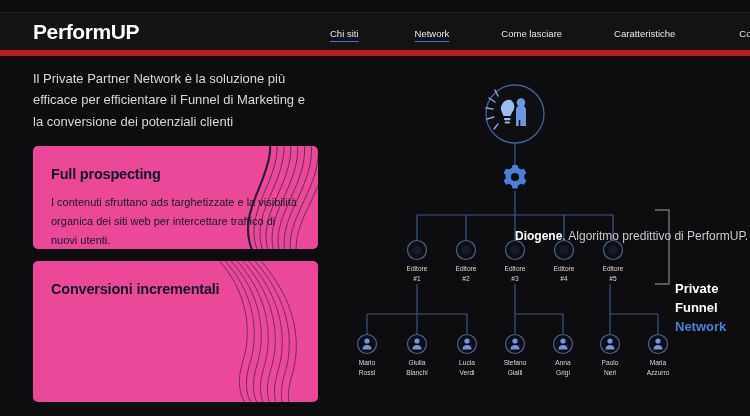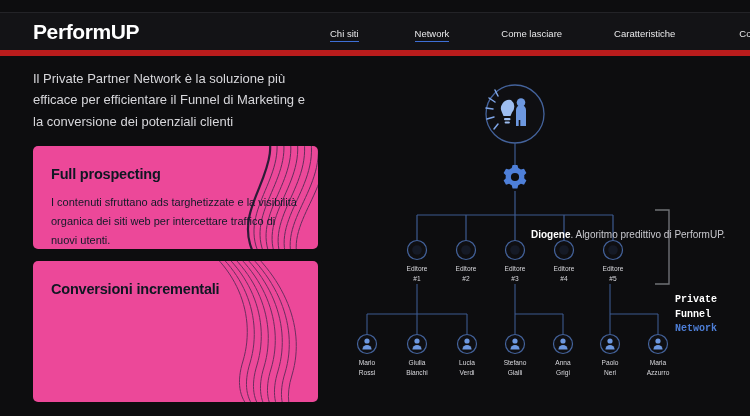--- a/index.html
+++ b/index.html
@@ -69,30 +69,29 @@
     position:relative; z-index:2;
     font-size:11px; line-height:1.7; color:#101a27;
     max-width:250px;
   }
 
   
   .diagram { position:absolute; left:355px; top:62px; width:395px; height:340px; }
   .diagram svg { position:absolute; left:0; top:0; }
 
   .diogene-label {
-    position:absolute; left:176px; top:167px;
-    font-size:10px; color:#c9c9cf; white-space:nowrap;
+    position:absolute; left:160px; top:167px;
+    font-size:12px; color:#c9c9cf; white-space:nowrap;
   }
   .diogene-label b { color:#ffffff; font-weight:bold; }
 
   .bracket-label {
-    position:absolute; left:320px; top:231px;
-    font-size:10px; font-weight:bold; line-height:1.45;
+    position:absolute; left:320px; top:218px;
+    font-size:13px; font-weight:bold; line-height:1.45;
     white-space:nowrap;
-    font-family:Liberation Mono, monospace;
   }
   .bracket-label .w { color:#ffffff; }
   .bracket-label .b { color:#4e7fd8; }
 
   .node-cap {
     position:absolute; font-size:6.6px; line-height:1.45;
     color:#d8d8dd; text-align:center; white-space:nowrap;
   }
 </style>
 </head>

